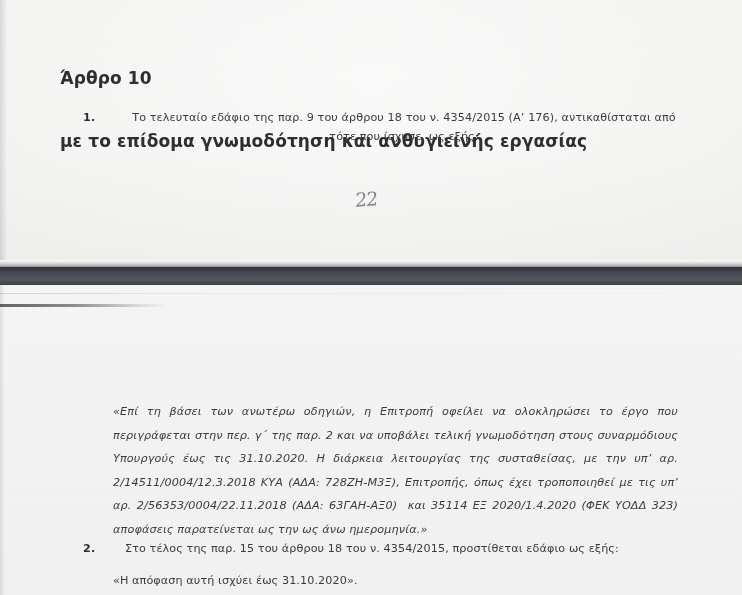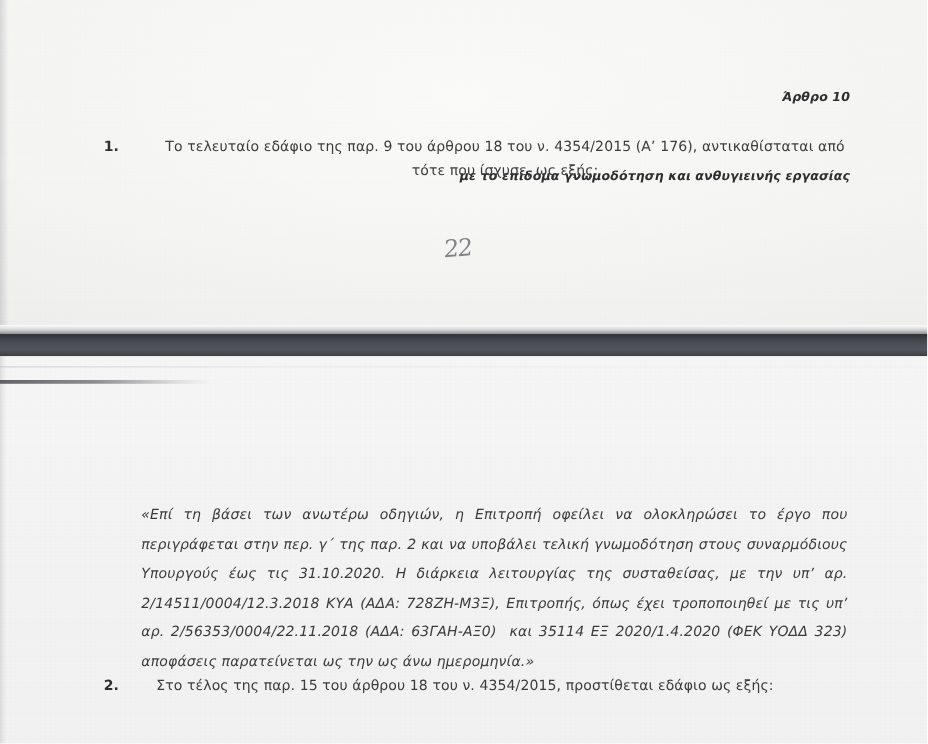--- a/index.html
+++ b/index.html
@@ -89,25 +89,24 @@
   .txt {
     position: absolute;
     color: #3b3b3d;
     font-size: 11.2px;
     line-height: 19px;
     letter-spacing: .1px;
     white-space: pre-wrap;
   }
   .heading {
     font-weight: bold;
-    text-align: right;
+    text-align: left;
     color: #2e2e30;
-    font-size: 10px;
+    font-size: 17px;
     line-height: 21px;
-    font-style: italic;
   }
 
   .title-block {
     left: 60px;
     top: 26px;
     width: 620px;
   }
 
   .para {
     display: flex;
@@ -202,14 +201,15 @@
   <div class="crease-a"></div>
   <div class="scan-line"></div>
 
   <div class="txt quote1">«Επί τη βάσει των ανωτέρω οδηγιών, η Επιτροπή οφείλει να ολοκληρώσει το έργο που περιγράφεται στην περ. γ΄ της παρ. 2 και να υποβάλει τελική γνωμοδότηση στους συναρμόδιους Υπουργούς έως τις 31.10.2020. Η διάρκεια λειτουργίας της συσταθείσας, με την υπ’ αρ. 2/14511/0004/12.3.2018 ΚΥΑ (ΑΔΑ: 728ΖΗ-Μ3Ξ), Επιτροπής, όπως έχει τροποποιηθεί με τις υπ’ αρ. 2/56353/0004/22.11.2018 (ΑΔΑ: 63ΓΑΗ-ΑΞ0)  και 35114 ΕΞ 2020/1.4.2020 (ΦΕΚ ΥΟΔΔ 323) αποφάσεις παρατείνεται ως την ως άνω ημερομηνία.»</div>
 
   <div class="txt p2 para">
     <div class="marker">2.</div>
     <div class="body">Στο τέλος της παρ. 15 του άρθρου 18 του ν. 4354/2015, προστίθεται εδάφιο ως εξής:</div>
   </div>
 
+  <div class="txt quote2">«Η απόφαση αυτή ισχύει έως 31.10.2020».</div>
 
 </div>
 
 </body></html>

